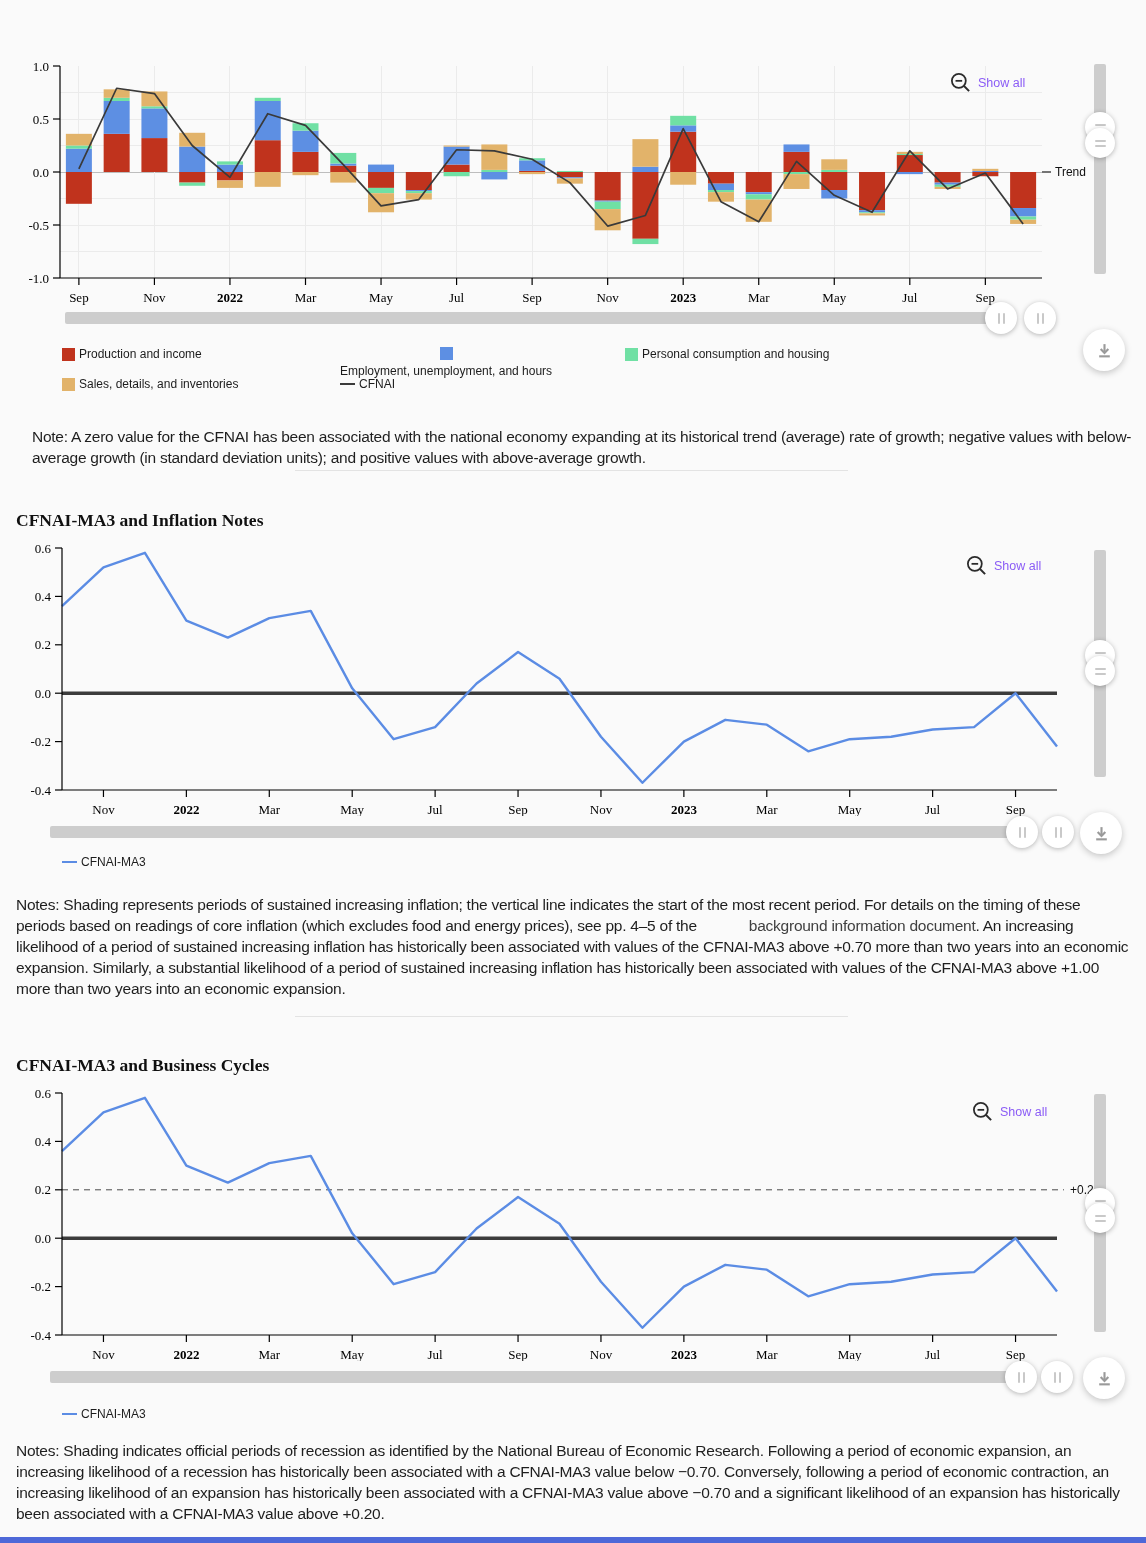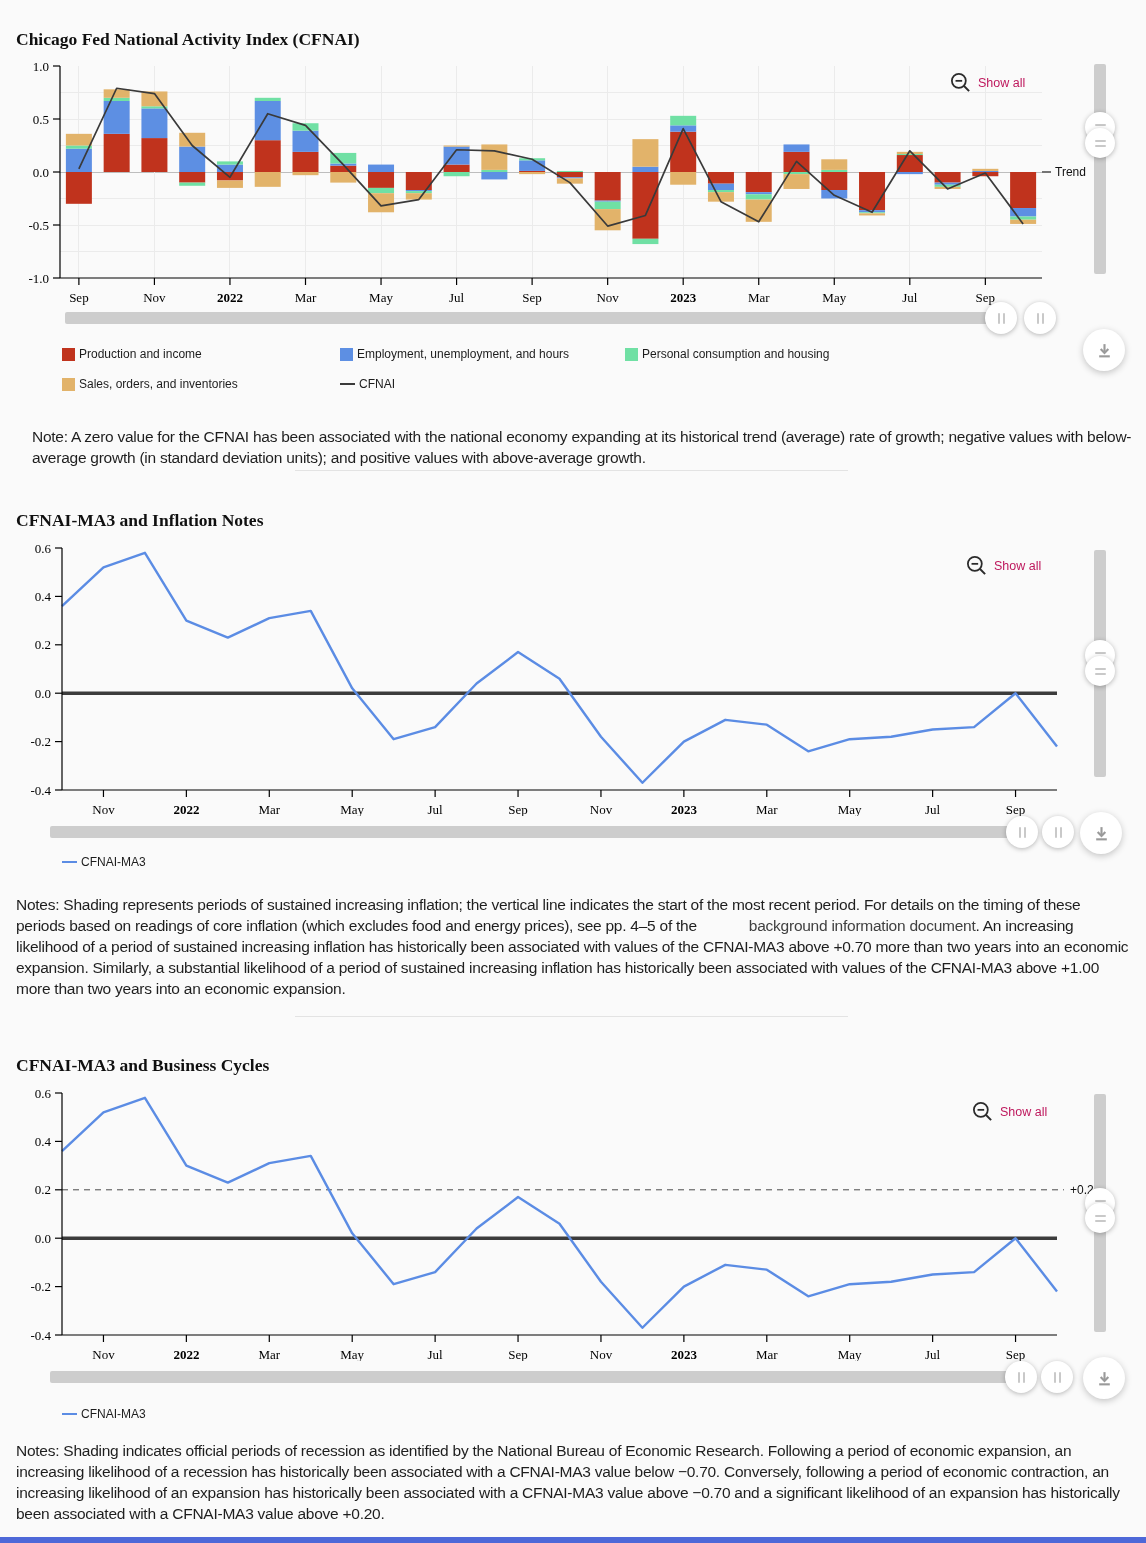--- a/index.html
+++ b/index.html
@@ -4,21 +4,21 @@
 <style>
   html,body{margin:0;padding:0;background:#fafafa;}
   .page{position:relative;width:1146px;height:1543px;background:#fafafa;
         font-family:"Liberation Sans",sans-serif;overflow:hidden;}
   .abs{position:absolute;}
   .chart-title{font-family:"Liberation Serif",serif;font-weight:700;font-size:17.5px;color:#101010;}
   svg{display:block;}
   svg text.ax{font-family:"Liberation Serif",serif;font-size:13px;fill:#000;}
   svg text.axb{font-weight:700;}
   svg text.ann{font-family:"Liberation Sans",sans-serif;font-size:12px;fill:#111;}
-  .showall{display:flex;align-items:center;gap:7px;font-size:12.5px;color:#be185d;
+  .showall{display:flex;align-items:center;gap:7px;font-size:12.5px;color:#8b5cf6;
            background:none;border:none;padding:2px 4px;cursor:pointer;font-family:"Liberation Sans",sans-serif;}
   .track-h,.track-v{background:#cdcdcd;border-radius:2px;}
   .knob{background:#fff;border-radius:50%;box-shadow:0 1px 5px rgba(0,0,0,.28);
         display:flex;align-items:center;justify-content:center;}
   .knob30{width:30px;height:30px;}
   .knob32{width:32px;height:32px;}
   .knobdl{width:42px;height:42px;box-shadow:0 2px 7px rgba(0,0,0,.22);}
   .glyph-v{display:flex;gap:3px;}
   .glyph-v i{display:block;width:2px;height:11px;background:#c9c9c9;border-radius:1px;}
   .glyph-h{display:flex;flex-direction:column;gap:3px;}
@@ -29,21 +29,20 @@
   .note{font-size:15.5px;line-height:1.36;color:#1e1e1e;letter-spacing:-0.25px;}
   .note a{color:#404040;text-decoration:none;cursor:pointer;margin-left:48px;}
   .divider{height:1px;background:#e3e3e3;}
   .footer-bar{position:absolute;left:0;top:1537px;width:1146px;height:6px;}
 </style>
 </head>
 <body>
 
 <div class="page">
 
-  <h2 class="abs chart-title" style="left:16px;top:14px;">Chicago Fed National Activity Index (CFNAI)</h2>
 
   <svg id="svg1" class="abs" style="left:0;top:55px;" width="1146" height="252">
       <line x1="60" x2="1042" y1="196.5" y2="196.5" stroke="#ebebeb" stroke-width="1" shape-rendering="crispEdges"></line>
       <line x1="60" x2="1042" y1="170" y2="170" stroke="#ebebeb" stroke-width="1" shape-rendering="crispEdges"></line>
       <line x1="60" x2="1042" y1="143.5" y2="143.5" stroke="#ebebeb" stroke-width="1" shape-rendering="crispEdges"></line>
       <line x1="60" x2="1042" y1="117" y2="117" stroke="#bdbdbd" stroke-width="1" shape-rendering="crispEdges"></line>
       <line x1="60" x2="1042" y1="90.5" y2="90.5" stroke="#ebebeb" stroke-width="1" shape-rendering="crispEdges"></line>
       <line x1="60" x2="1042" y1="64" y2="64" stroke="#ebebeb" stroke-width="1" shape-rendering="crispEdges"></line>
       <line x1="60" x2="1042" y1="37.5" y2="37.5" stroke="#ebebeb" stroke-width="1" shape-rendering="crispEdges"></line>
       <line x1="78.88461538461539" x2="78.88461538461539" y1="11" y2="223" stroke="#ebebeb" stroke-width="1" shape-rendering="crispEdges"></line>
@@ -246,31 +245,31 @@
       <line x1="8" y1="2" x2="8" y2="9.5" stroke="#9a9a9a" stroke-width="2"></line>
       <polyline points="4.4,6.6 8,10.4 11.6,6.6" fill="none" stroke="#9a9a9a" stroke-width="2"></polyline>
       <line x1="3" y1="13.5" x2="13" y2="13.5" stroke="#9a9a9a" stroke-width="2"></line>
     </svg>
   </div>
 
   <div class="abs legend-item" style="left:62px;top:347px;">
     <span class="swatch" style="background: rgb(192, 51, 29);"></span>
     <span>Production and income</span>
   </div>
-  <div class="abs legend-item" style="left:340px;top:347px;">
+  <div class="abs legend-item" style="left:340px;top:347px;flex-direction:column;">
     <span class="swatch" style="background: rgb(93, 143, 227);"></span>
     <span>Employment, unemployment, and hours</span>
   </div>
   <div class="abs legend-item" style="left:625px;top:347px;">
     <span class="swatch" style="background: rgb(112, 224, 164);"></span>
     <span>Personal consumption and housing</span>
   </div>
   <div class="abs legend-item" style="left:62px;top:377px;">
     <span class="swatch" style="background: rgb(226, 179, 106);"></span>
-    <span>Sales, orders, and inventories</span>
+    <span>Sales, details, and inventories</span>
   </div>
   <div class="abs legend-item" style="left:340px;top:377px;">
     <span class="dash" style="background: rgb(58, 58, 58);"></span>
     <span>CFNAI</span>
   </div>
 
   <p class="abs note" style="left:16px;top:410px;width:1114px;margin:16px;">Note: A zero value for the CFNAI has been associated with the national economy expanding at its historical trend (average) rate of growth; negative values with below-average growth (in standard deviation units); and positive values with above-average growth.</p>
 
   <div class="abs divider" style="left:295px;top:470px;width:553px;"></div>
 

